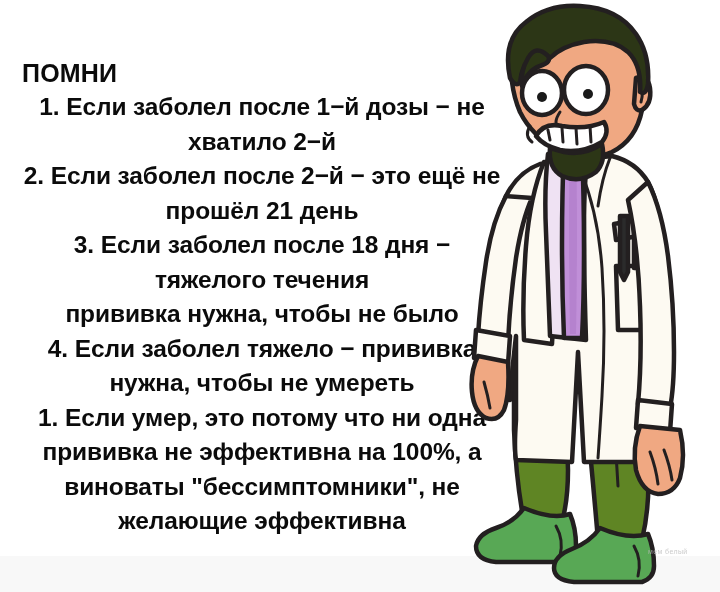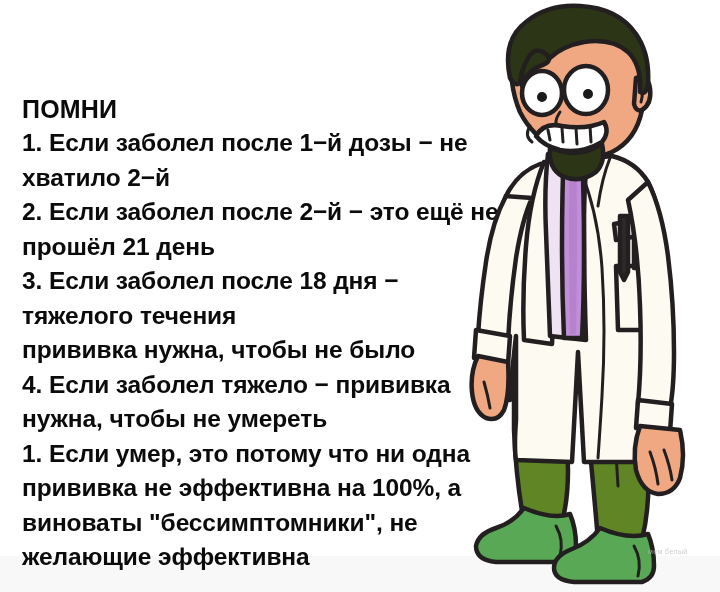--- a/index.html
+++ b/index.html
@@ -33,35 +33,35 @@
     background: #f8f8f8;
   }
 
   
   #text-block {
     position: absolute;
     left: 22px;
     top: 56px;
     width: 480px;
     color: #0b0b0b;
-    margin-top: 36px;
   }
   .meme-title {
     font-size: 25px;
     font-weight: bold;
     line-height: 34px;
     letter-spacing: 0.2px;
     white-space: nowrap;
   }
   .meme-line {
     font-size: 24.5px;
     font-weight: bold;
     line-height: 34.5px;
     letter-spacing: -0.1px;
     white-space: nowrap;
+    text-align: center;
   }
 
   
   #character {
     position: absolute;
     left: 452px;
     top: 0px;
     width: 268px;
     height: 592px;
   }

